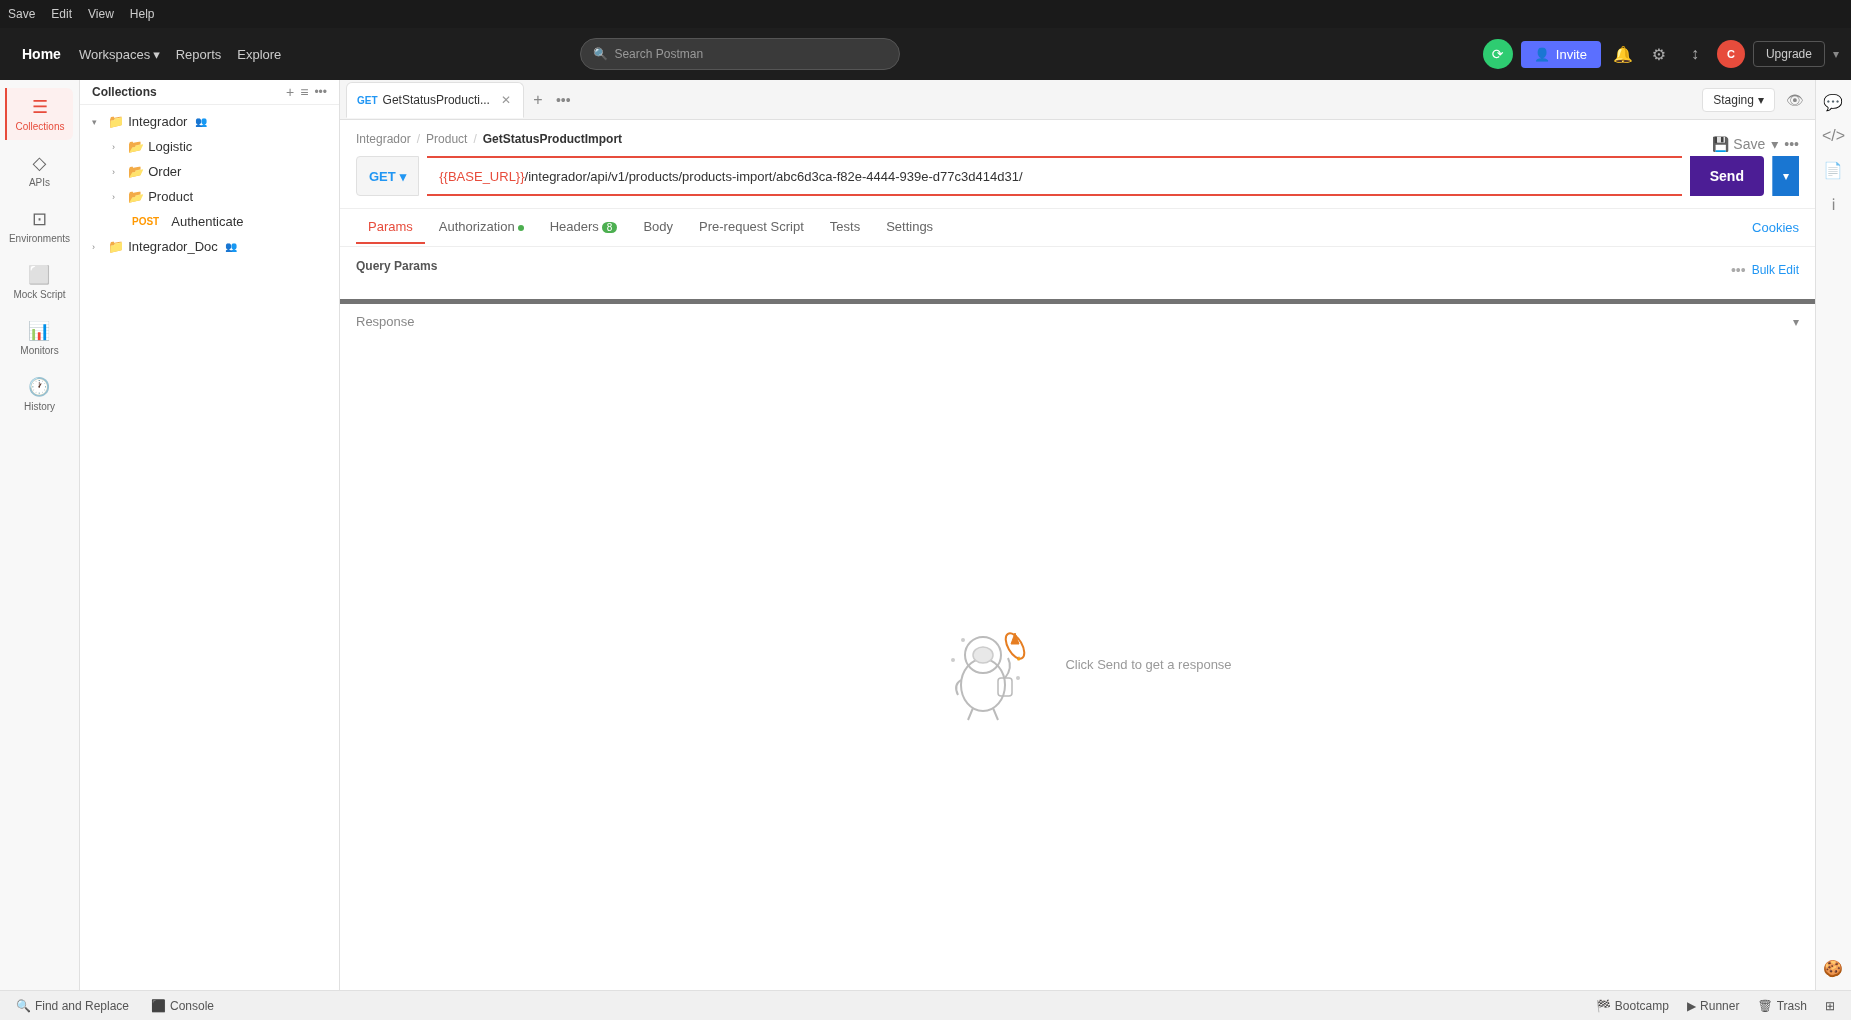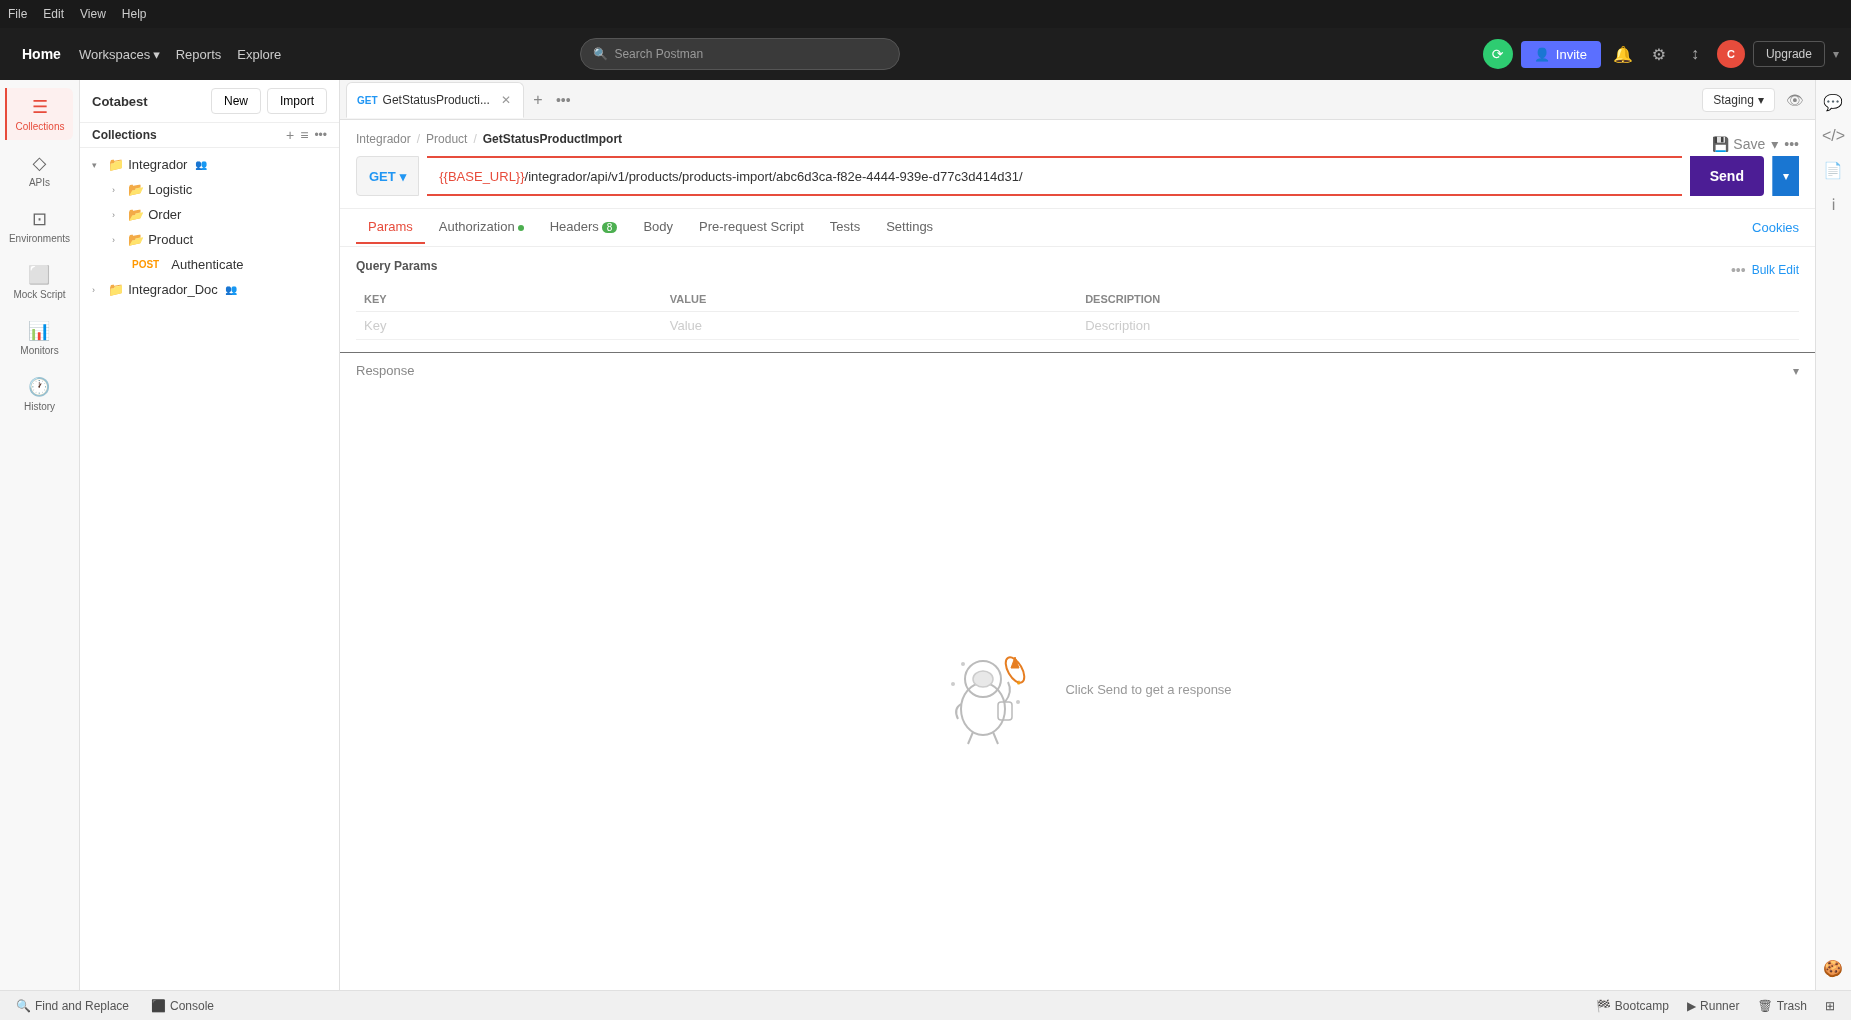--- a/index.html
+++ b/index.html
@@ -88,21 +88,21 @@
     
     .params-area { padding: 12px 16px; flex-shrink: 0; }
     .params-section-title { font-size: 12px; font-weight: 600; color: #555; margin-bottom: 8px; }
     .params-table { width: 100%; border-collapse: collapse; }
     .params-table th { text-align: left; font-size: 11px; font-weight: 600; color: #888; text-transform: uppercase; padding: 6px 8px; border-bottom: 1px solid #eee; }
     .params-table td { padding: 6px 8px; border-bottom: 1px solid #f0f0f0; }
     .params-table .placeholder { color: #ccc; font-size: 13px; }
     .bulk-edit-btn { color: #2196F3; font-size: 12px; cursor: pointer; background: none; border: none; }
 
     
-    .response-area { flex: 1; overflow: hidden; display: flex; flex-direction: column; border-top: 1px solid #737373; }
+    .response-area { flex: 1; overflow: hidden; display: flex; flex-direction: column; border-top: 5px solid #737373; }
     .response-header { display: flex; align-items: center; padding: 10px 16px; cursor: pointer; }
     .response-title { font-size: 13px; color: #888; font-weight: 500; flex: 1; }
     .response-chevron { color: #888; font-size: 12px; }
     .response-body { flex: 1; display: flex; flex-direction: row; align-items: center; justify-content: center; gap: 12px; }
     .response-msg { color: #999; font-size: 13px; }
 
     
     .right-sidebar { width: 36px; background: #f8f8f8; border-left: 1px solid #e0e0e0; display: flex; flex-direction: column; align-items: center; padding-top: 8px; gap: 6px; flex-shrink: 0; }
     .right-sidebar-icon { color: #888; font-size: 16px; cursor: pointer; width: 28px; height: 28px; display: flex; align-items: center; justify-content: center; border-radius: 4px; }
 
@@ -110,21 +110,21 @@
     .bottom-bar { height: 30px; background: #f0f0f0; border-top: 1px solid #e0e0e0; display: flex; align-items: center; padding: 0 10px; gap: 10px; flex-shrink: 0; }
     .bottom-btn { display: flex; align-items: center; gap: 4px; color: #555; font-size: 12px; cursor: pointer; padding: 2px 6px; border-radius: 3px; }
     .bottom-right { margin-left: auto; display: flex; align-items: center; gap: 6px; }
     .url-display { flex: 1; border: 2px solid #e74c3c; border-left: none; border-right: none; padding: 8px 12px; font-size: 13px; height: 40px; outline: none; font-family: monospace; color: #333; background: #fff; display: flex; align-items: center; overflow: hidden; white-space: nowrap; }
     .url-orange { color: #e74c3c; }
   </style>
 </head>
 <body>
 
 <div class="menu-bar">
-  <span>File</span>
+  <span>Save</span>
   <span>Edit</span>
   <span>View</span>
   <span>Help</span>
 </div>
 
 <div class="header">
   <span class="header-home">Home</span>
   <div class="header-workspaces">
     <span>Workspaces</span>
     <span>▾</span>
@@ -173,27 +173,20 @@
       <span class="icon-symbol">📊</span>
       <span class="icon-label">Monitors</span>
     </div>
     <div class="icon-sidebar-item">
       <span class="icon-symbol">🕐</span>
       <span class="icon-label">History</span>
     </div>
   </div>
 
   <div class="collections-sidebar">
-    <div class="sidebar-buttons">
-      <div style="display:flex;align-items:center;gap:6px;flex:1;">
-        <span style="font-size:13px;font-weight:600;color:#333;">Cotabest</span>
-      </div>
-      <button class="btn-new">New</button>
-      <button class="btn-import">Import</button>
-    </div>
     <div style="display:flex;align-items:center;padding:4px 12px;gap:6px;border-bottom:1px solid #eee;">
       <span style="font-size:12px;font-weight:600;color:#333;">Collections</span>
       <span style="margin-left:auto;color:#888;font-size:14px;cursor:pointer;">+</span>
       <span style="color:#888;font-size:14px;cursor:pointer;">≡</span>
       <span style="color:#888;font-size:12px;cursor:pointer;">•••</span>
     </div>
 
     <div class="collections-tree">
 
       <div class="tree-item">
@@ -301,36 +294,20 @@
     </div>
 
     <div class="params-area">
       <div style="display:flex;align-items:center;margin-bottom:6px;">
         <span class="params-section-title">Query Params</span>
         <span style="margin-left:auto;display:flex;align-items:center;gap:6px;">
           <span style="color:#aaa;font-size:14px;cursor:pointer;">•••</span>
           <button class="bulk-edit-btn">Bulk Edit</button>
         </span>
       </div>
-      <table class="params-table">
-        <thead>
-          <tr>
-            <th>KEY</th>
-            <th>VALUE</th>
-            <th>DESCRIPTION</th>
-          </tr>
-        </thead>
-        <tbody>
-          <tr>
-            <td><span class="placeholder">Key</span></td>
-            <td><span class="placeholder">Value</span></td>
-            <td><span class="placeholder">Description</span></td>
-          </tr>
-        </tbody>
-      </table>
     </div>
 
     <div class="response-area">
       <div class="response-header">
         <span class="response-title">Response</span>
         <span class="response-chevron">▾</span>
       </div>
       <div class="response-body">
 
         <svg width="130" height="130" viewBox="0 0 130 130" xmlns="http://www.w3.org/2000/svg">

